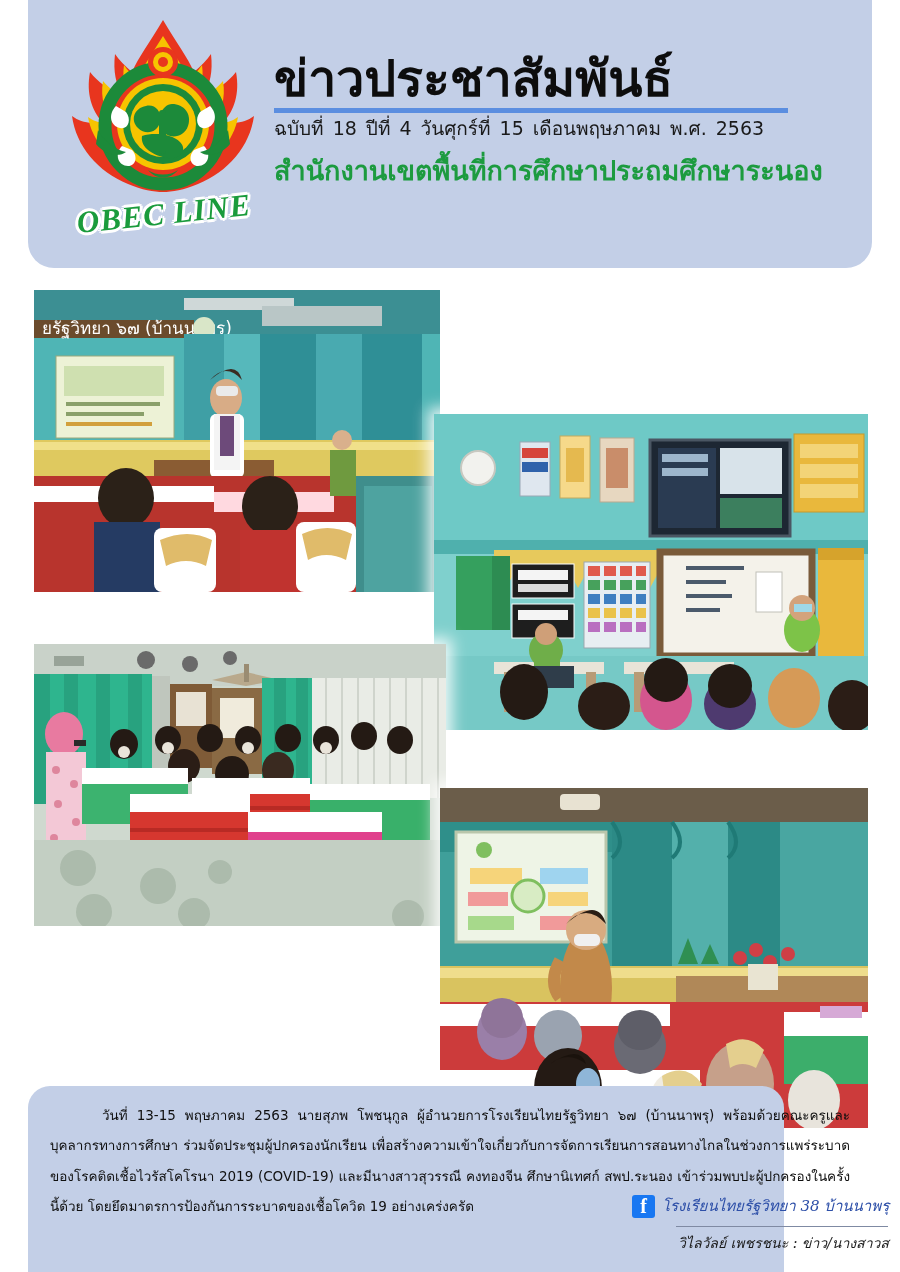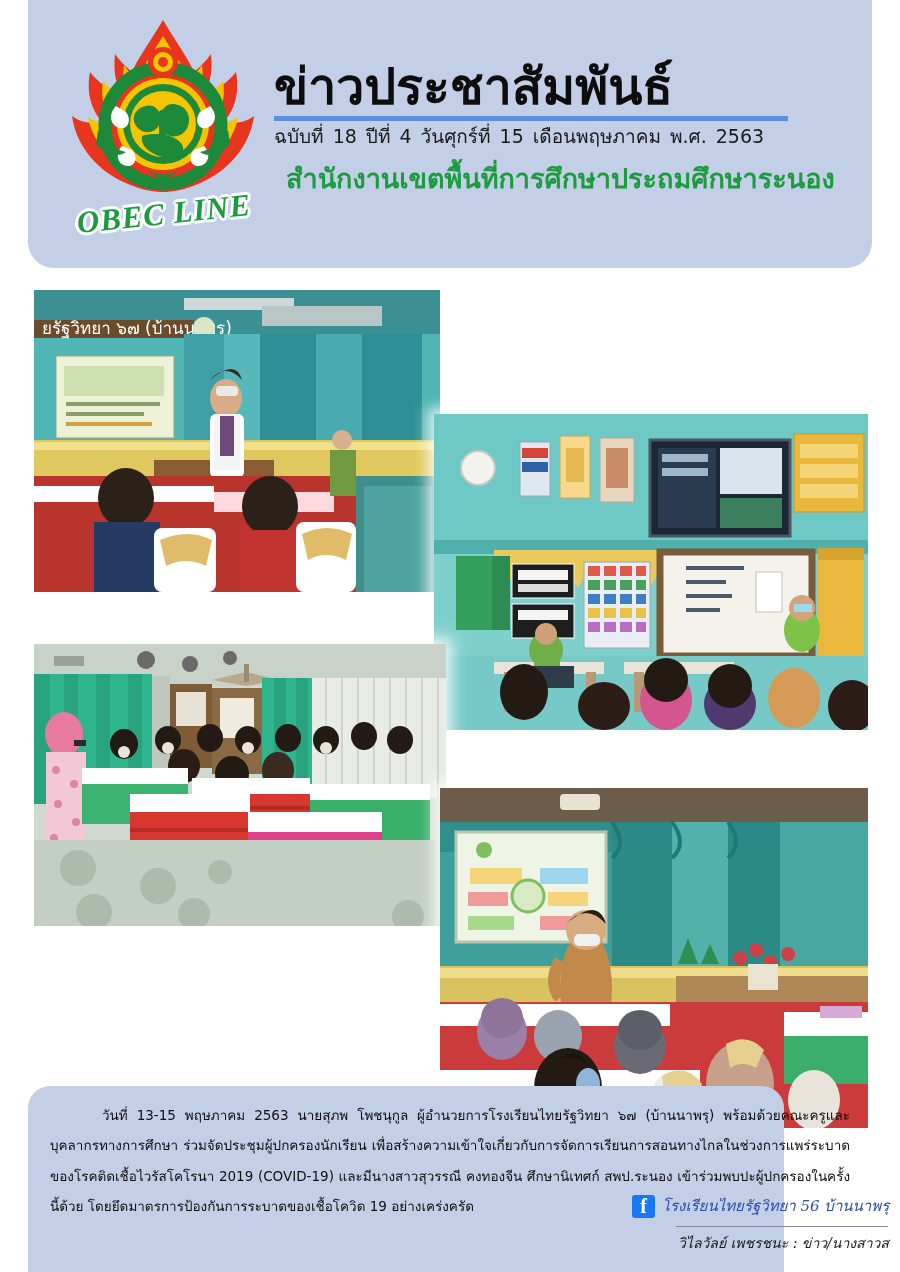--- a/index.html
+++ b/index.html
@@ -53,21 +53,21 @@
       -2px -2px 0 #fff,  2px -2px 0 #fff,
       -2px  2px 0 #fff,  2px  2px 0 #fff,
       -3px  0   0 #fff,  3px  0   0 #fff,
        0   -3px 0 #fff,  0    3px 0 #fff;
   }
 
   
   .header-text {
     position: absolute;
     left: 246px;
-    top: 60px;
+    top: 52px;
     width: 580px;
   }
   .masthead-title {
     font-family: "DejaVu Sans", sans-serif;
     font-weight: bold;
     font-size: 50px;
     line-height: 1.08;
     color: #0d0d0d;
     letter-spacing: 0px;
     white-space: nowrap;
@@ -86,21 +86,20 @@
     white-space: nowrap;
     word-spacing: 3px;
   }
   .masthead-office {
     margin-top: 6px;
     font-family: "DejaVu Sans", sans-serif;
     font-weight: bold;
     font-size: 27px;
     color: #1c9b3f;
     white-space: nowrap;
-    margin-left: 12px;
   }
 
   
   .collage {
     position: absolute;
     left: 0;
     top: 268px;
     width: 900px;
     height: 812px;
   }
@@ -548,18 +547,18 @@
       <path d="M286 256 q22 -12 38 6 l-8 18 q-14 -8 -26 0 Z" fill="#e4cf8e"></path>
     </svg>
   </div>
 </div>
 
 <div class="body-panel">
   <div class="body-text">วันที่ 13-15 พฤษภาคม  2563  นายสุภพ  โพชนุกูล ผู้อำนวยการโรงเรียนไทยรัฐวิทยา ๖๗ (บ้านนาพรุ)  พร้อมด้วยคณะครูและบุคลากรทางการศึกษา  ร่วมจัดประชุมผู้ปกครองนักเรียน เพื่อสร้างความเข้าใจเกี่ยวกับการจัดการเรียนการสอนทางไกลในช่วงการแพร่ระบาดของโรคติดเชื้อไวรัสโคโรนา 2019 (COVID-19)  และมีนางสาวสุวรรณี  คงทองจีน  ศึกษานิเทศก์ สพป.ระนอง เข้าร่วมพบปะผู้ปกครองในครั้งนี้ด้วย โดยยึดมาตรการป้องกันการระบาดของเชื้อโควิด 19 อย่างเคร่งครัด</div>
 
   <div class="fb-badge">
     <div class="fb-icon">f</div>
-    <div class="fb-label">โรงเรียนไทยรัฐวิทยา 56 บ้านนาพรุ</div>
+    <div class="fb-label">โรงเรียนไทยรัฐวิทยา 38 บ้านนาพรุ</div>
   </div>
 
   <div class="byline-rule"></div>
   <div class="byline">วิไลวัลย์ เพชรชนะ : ข่าว/นางสาวส</div>
 </div>
 
 </body></html>

